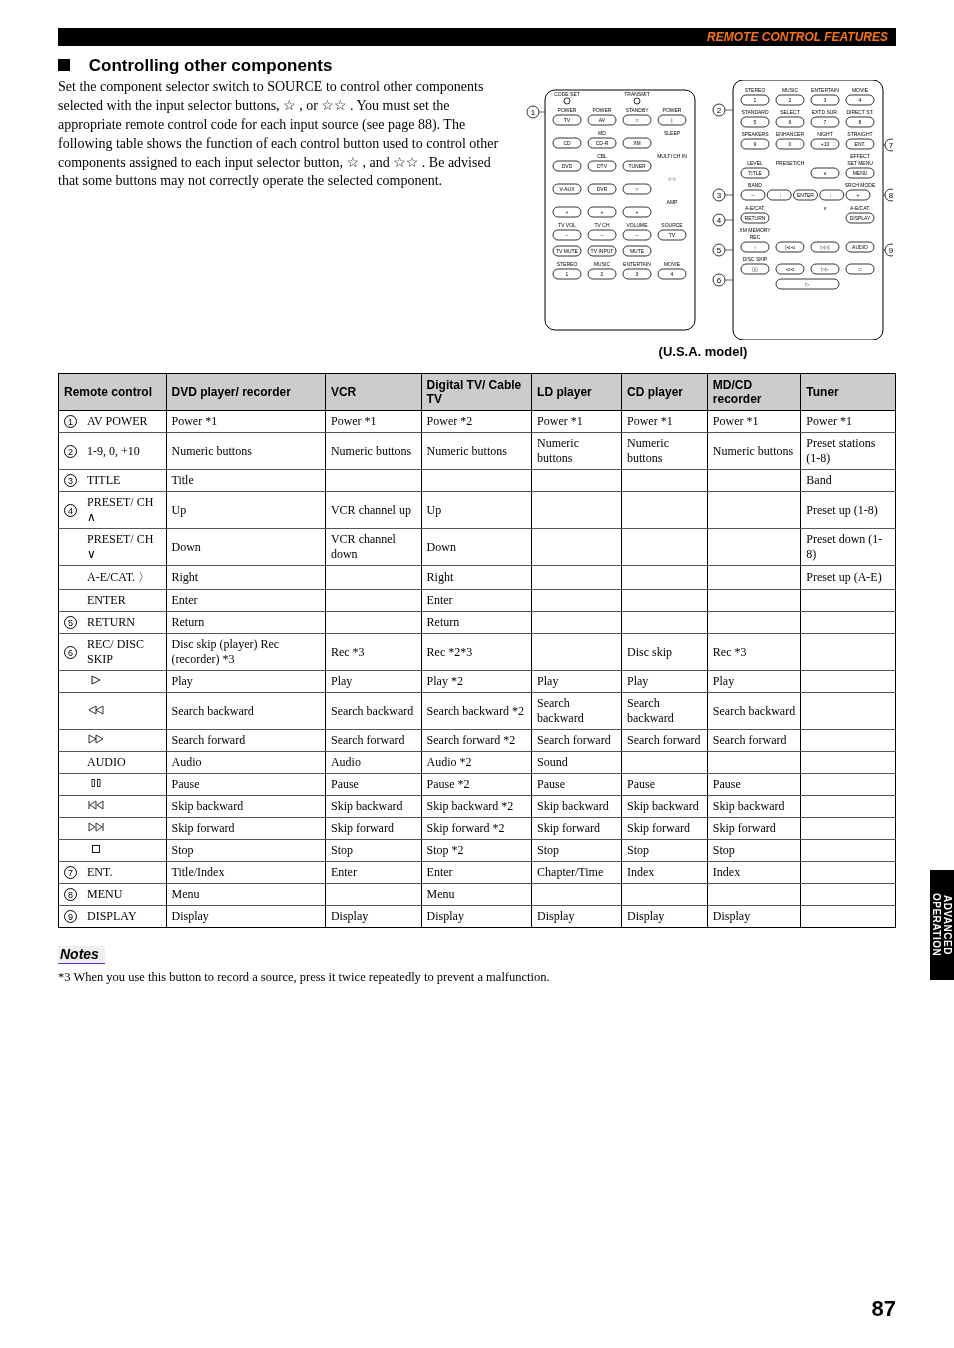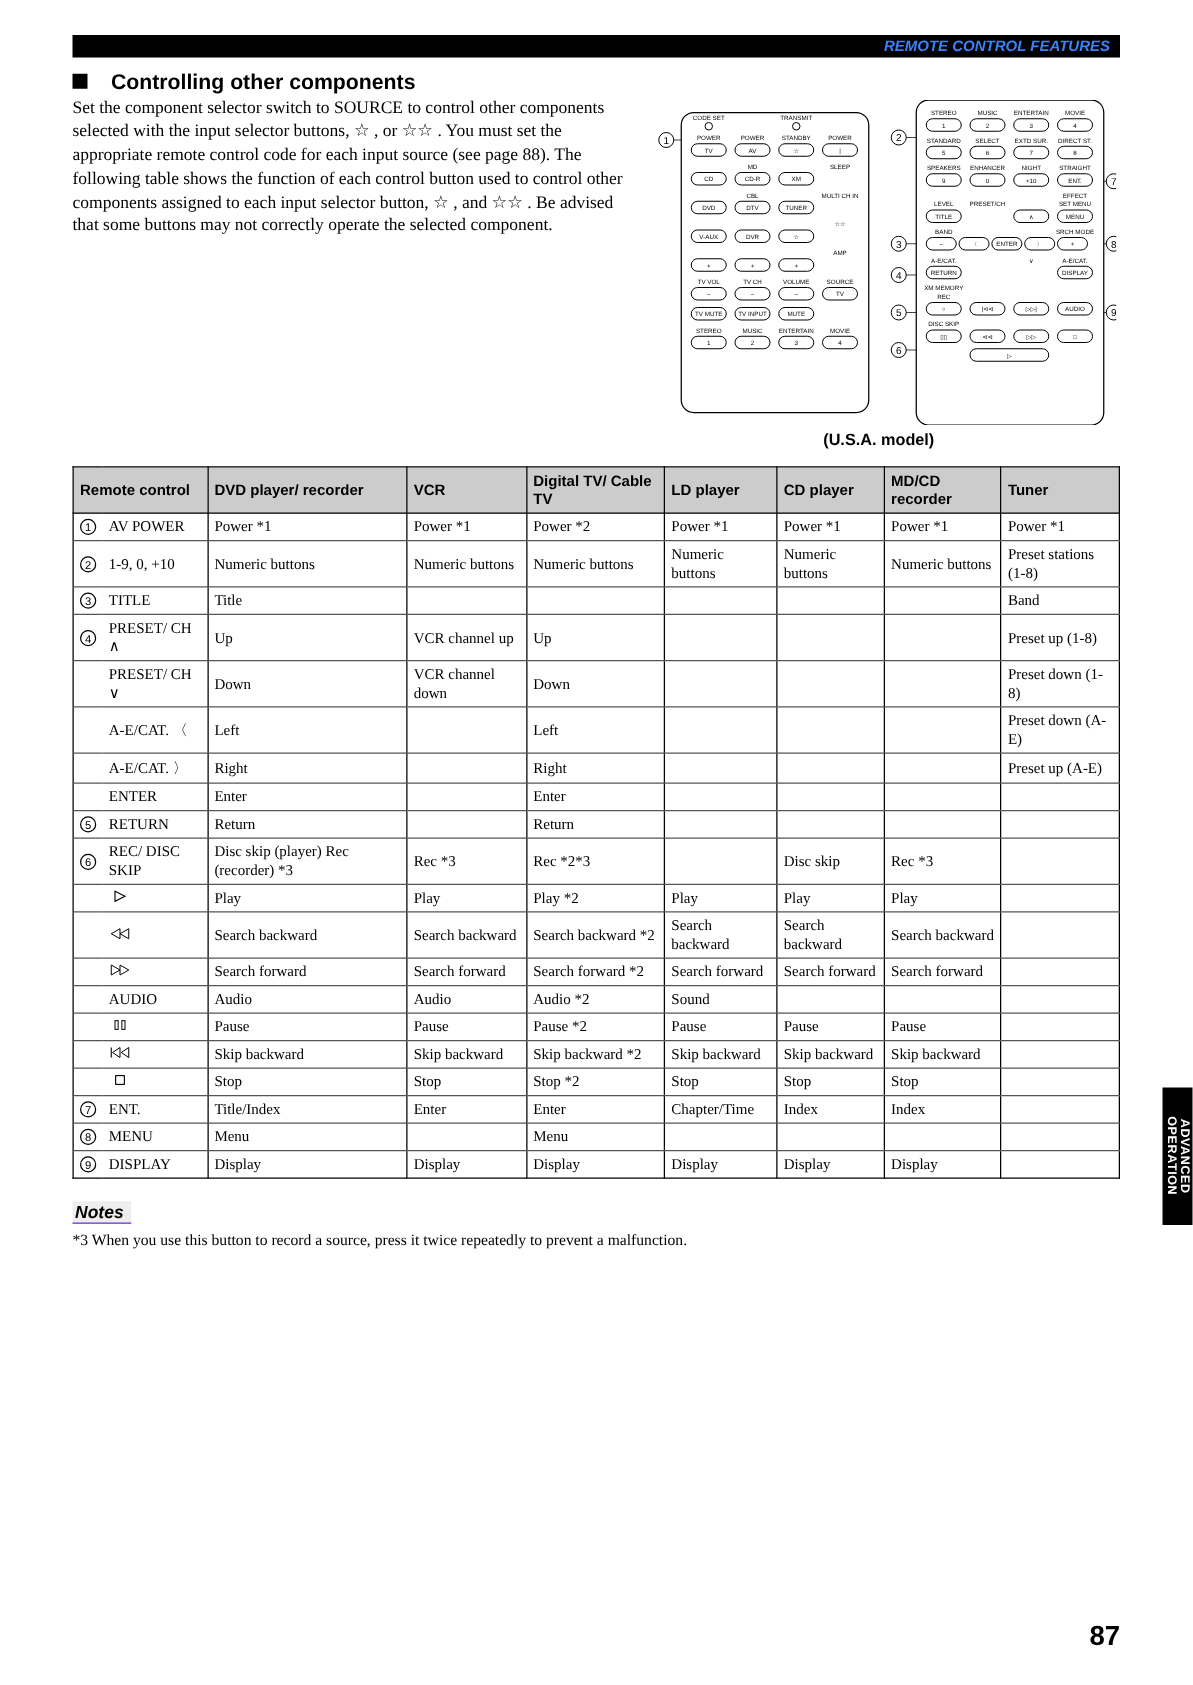--- a/index.html
+++ b/index.html
@@ -19,21 +19,21 @@
   .header-bar {
     text-align: right;
     font-family: Arial, Helvetica, sans-serif;
     font-weight: bold;
     font-style: italic;
     font-size: 12px;
     margin-bottom: 10px;
   }
   .header-bar span {
     background: #000;
-    color: #3b82f6;
+    color: #f97316;
     padding: 2px 8px 2px 20px;
     display: inline-block;
     width:100%;
     text-align:right;
   }
   .section-title {
     font-family: Arial, Helvetica, sans-serif;
     font-weight: bold;
     font-size: 17px;
     margin: 4px 0 2px 0;
@@ -444,31 +444,20 @@
           <td>Down</td>
           <td>VCR channel down</td>
           <td>Down</td>
           <td></td>
           <td></td>
           <td></td>
           <td>Preset down (1-8)</td>
         </tr>
         <tr>
           <td class="col-num"></td>
-          <td class="col-name">A-E/CAT. 〈</td>
-          <td>Left</td>
-          <td></td>
-          <td>Left</td>
-          <td></td>
-          <td></td>
-          <td></td>
-          <td>Preset down (A-E)</td>
-        </tr>
-        <tr>
-          <td class="col-num"></td>
           <td class="col-name">A-E/CAT. 〉</td>
           <td>Right</td>
           <td></td>
           <td>Right</td>
           <td></td>
           <td></td>
           <td></td>
           <td>Preset up (A-E)</td>
         </tr>
         <tr>
@@ -581,20 +570,35 @@
           <td>Skip backward</td>
           <td>Skip backward *2</td>
           <td>Skip backward</td>
           <td>Skip backward</td>
           <td>Skip backward</td>
           <td></td>
         </tr>
         <tr>
           <td class="col-num"></td>
           <td class="col-name"><span class="icon"><svg width="18" height="10" viewBox="0 0 36 20">
+                <polygon points="4,2 16,10 4,18" fill="none" stroke="#000" stroke-width="1.6"></polygon>
+                <polygon points="18,2 30,10 18,18" fill="none" stroke="#000" stroke-width="1.6"></polygon>
+                <line x1="32" y1="2" x2="32" y2="18" stroke="#000" stroke-width="1.8"></line>
+              </svg></span></td>
+          <td>Skip forward</td>
+          <td>Skip forward</td>
+          <td>Skip forward *2</td>
+          <td>Skip forward</td>
+          <td>Skip forward</td>
+          <td>Skip forward</td>
+          <td></td>
+        </tr>
+        <tr>
+          <td class="col-num"></td>
+          <td class="col-name"><span class="icon"><svg width="18" height="10" viewBox="0 0 36 20">
                 <rect x="11" y="3" width="14" height="14" fill="none" stroke="#000" stroke-width="1.8"></rect>
               </svg></span></td>
           <td>Stop</td>
           <td>Stop</td>
           <td>Stop *2</td>
           <td>Stop</td>
           <td>Stop</td>
           <td>Stop</td>
           <td></td>
         </tr>

